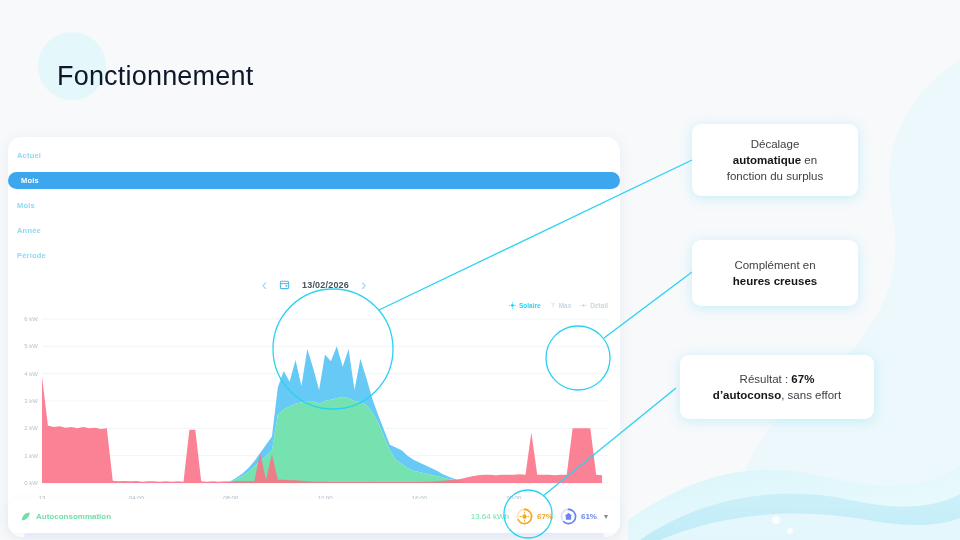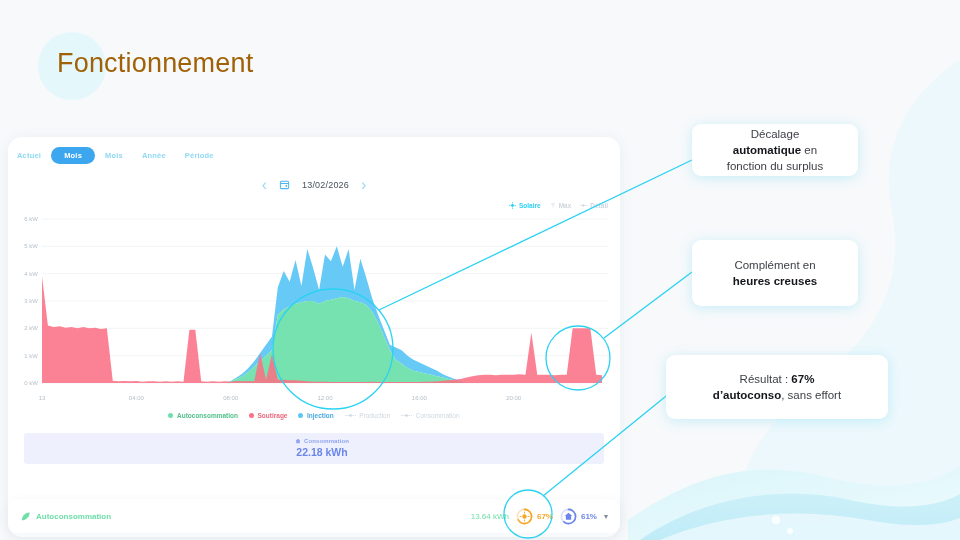--- a/index.html
+++ b/index.html
@@ -14,50 +14,50 @@
   
   #bg-decor { position:absolute; inset:0; z-index:0; pointer-events:none; }
 
   .title-halo {
     position:absolute; left:38px; top:32px;
     width:68px; height:68px; border-radius:50%;
     background:#e4f7fb; z-index:1;
   }
 
   #page-title {
-    position:absolute; left:57px; top:48px;
+    position:absolute; left:57px; top:61px;
     font-size:27px; font-weight:400; letter-spacing:.2px;
-    color:#a16207; z-index:2; white-space:nowrap;
+    color:#0f172a; z-index:2; white-space:nowrap;
   }
 
   
   #dashboard {
     position:absolute; left:8px; top:137px;
     width:612px; height:400px;
     background:#ffffff;
     border-radius:14px;
     box-shadow:0 2px 14px rgba(120,150,170,.10);
     z-index:3;
     overflow:hidden;
   }
 
   
-  .tabs { display:flex; justify-content:flex-start; gap:1px; padding-top:10px; }
+  .tabs { display:flex; justify-content:flex-end; gap:8px; padding-top:10px;flex-direction:column; }
   .tab {
     font-size:7.5px; font-weight:700; color:#8fd9f2;
     padding:4px 9px; border-radius:10px; letter-spacing:.2px;
     cursor:pointer; white-space:nowrap;
   }
   .tab.active { background:#3ca6ef; color:#ffffff; padding:4px 13px; }
 
   
   .datenav { display:flex; justify-content:center; align-items:center; gap:12px; margin-top:12px; }
   .chev { color:#9ed8f4; font-size:16px; line-height:1; cursor:pointer; font-weight:300; }
   .cal-icon { cursor:pointer; }
-  .date-val { font-size:9px; font-weight:400; color:#46525e; letter-spacing:.2px; }
+  .date-val { font-size:9px; font-weight:700; color:#46525e; letter-spacing:.2px; }
 
   
   .viewctl { display:flex; justify-content:flex-end; align-items:center; gap:9px; padding:8px 12px 0 0; }
   .vc { display:flex; align-items:center; gap:3px; font-size:6.5px; font-weight:700; cursor:pointer; }
   .vc.on { color:#2ad2f2; }
   .vc.off { color:#cdd6dd; }
 
   
   .chart-wrap { position:relative; margin:6px 10px 0 8px; height:178px; }
   .chart-wrap svg { display:block; }
@@ -102,23 +102,23 @@
   .callout {
     position:absolute; z-index:6;
     background:#ffffff; border-radius:9px;
     box-shadow:0 2px 12px rgba(140,225,245,.45);
     display:flex; align-items:center; justify-content:center;
     text-align:center; padding:8px 12px;
     font-size:11.5px; color:#3c3f45; line-height:1.42;
   }
   .callout b { color:#14161a; font-weight:700; }
 
-  #callout-1 { left:692px; top:124px; width:166px; height:52px; }
+  #callout-1 { left:692px; top:124px; width:166px; height:72px; }
   #callout-2 { left:692px; top:240px; width:166px; height:66px; }
-  #callout-3 { left:666px; top:355px; width:222px; height:64px; }
+  #callout-3 { left:680px; top:355px; width:194px; height:64px; }
 
   
   #annotations { position:absolute; inset:0; z-index:5; pointer-events:none; }
 </style>
 </head>
 <body>
 
 <svg id="bg-decor" viewBox="0 0 960 540" preserveAspectRatio="none">
   <defs>
     <linearGradient id="wave1" x1="0" y1="0" x2="1" y2="1">

